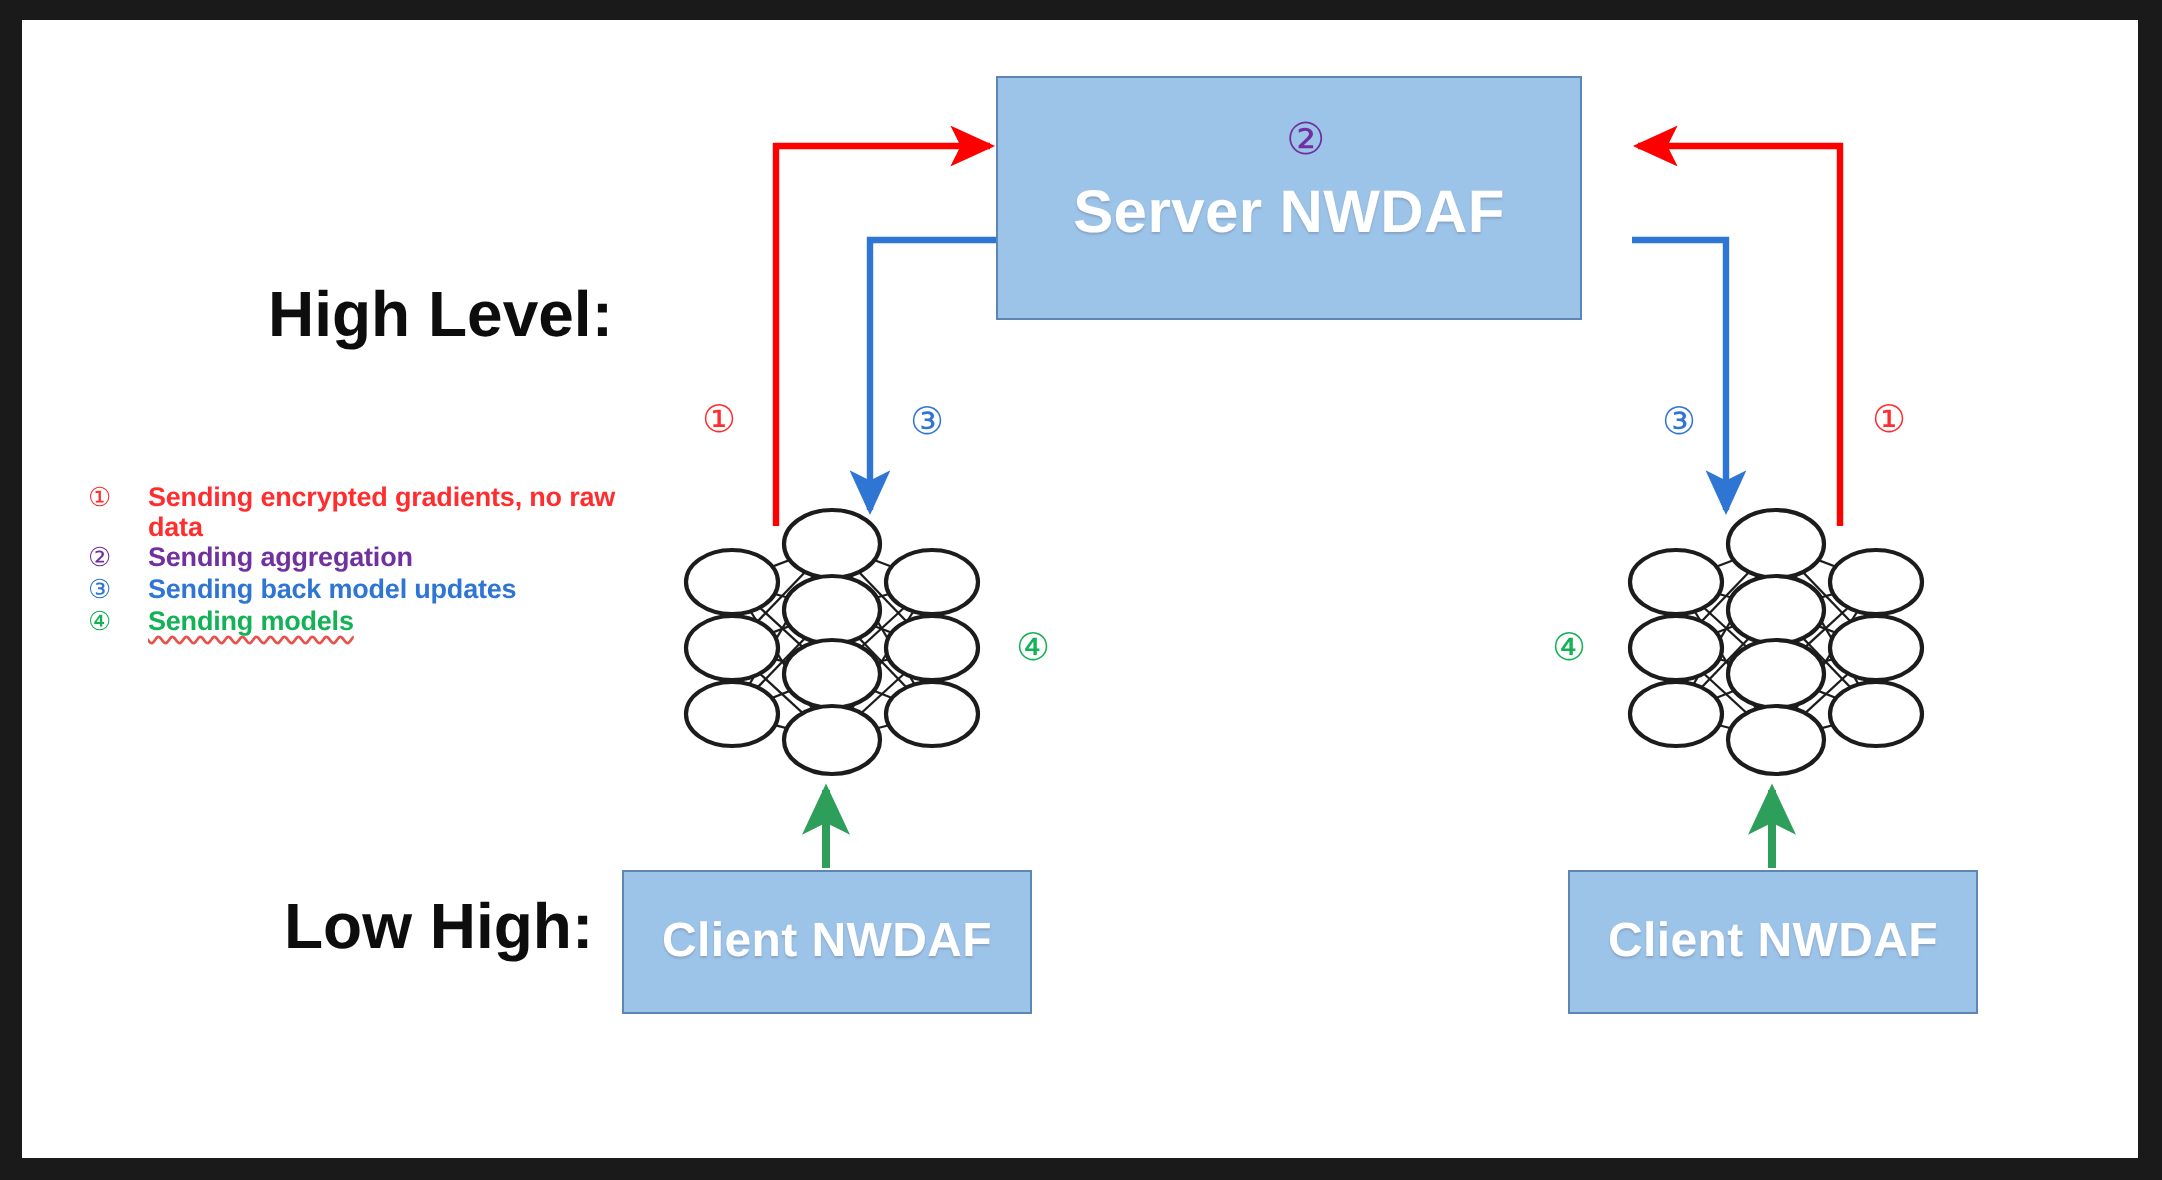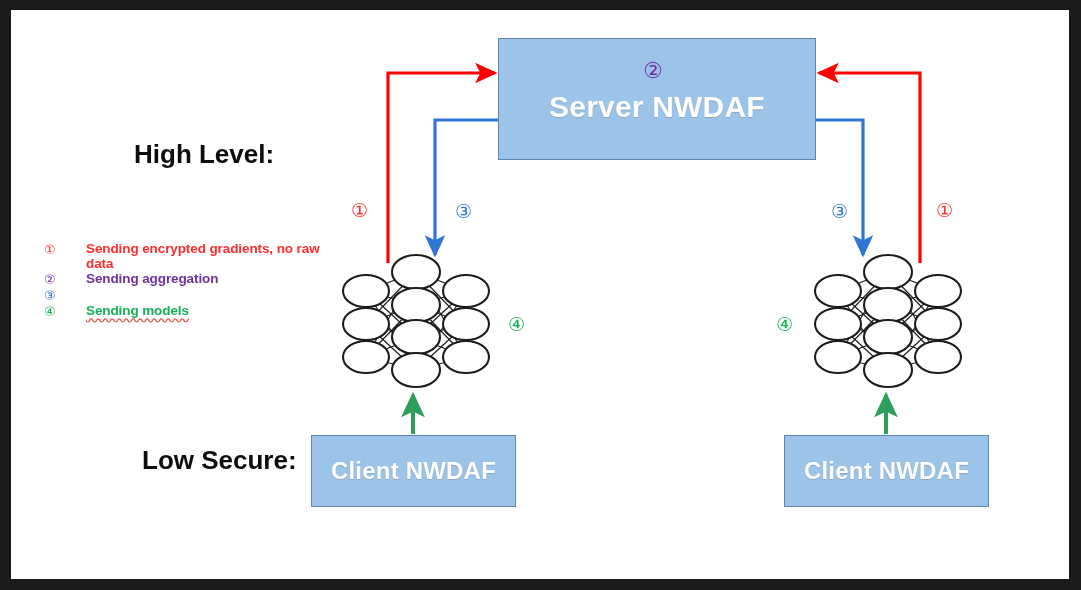--- a/index.html
+++ b/index.html
@@ -46,21 +46,21 @@
     align-items: center;
     justify-content: center;
     color: #ffffff;
     font-weight: bold;
     letter-spacing: 0.2px;
     text-shadow: 0 1px 1px rgba(120,140,170,0.55);
   }
   #server-box {
     left: 487px;
     top: 28px;
-    width: 318px;
+    width: 293px;
     height: 122px;
     font-size: 30px;
     padding-top: 16px;
   }
   #client-box-left {
     left: 300px;
     top: 425px;
     width: 205px;
     height: 72px;
     font-size: 24px;
@@ -69,21 +69,21 @@
     left: 773px;
     top: 425px;
     width: 205px;
     height: 72px;
     font-size: 24px;
   }
 
   
   .level-label {
     position: absolute;
-    font-size: 26px;
+    font-size: 32px;
     font-weight: bold;
     color: #0d0d0d;
     white-space: nowrap;
   }
   #high-level-label { left: 123px; top: 129px; }
   #low-level-label  { left: 131px; top: 435px; }
 
   
   .step-num {
     position: absolute;
@@ -124,21 +124,20 @@
     flex: 0 0 30px;
     text-align: left;
     font-size: 13px;
     font-family: "DejaVu Sans", sans-serif;
     padding-top: 1px;
   }
   .legend-text {
     font-size: 13.5px;
     font-weight: bold;
     letter-spacing: -0.1px;
-    margin-left: 12px;
   }
   .legend-text.misspelled {
     text-decoration: underline wavy #E8524A;
     text-decoration-skip-ink: none;
     text-underline-offset: 2px;
   }
 </style>
 </head>
 <body>
 
@@ -265,21 +264,21 @@
     <div class="step-num c-purple big" id="step-server">②</div>
 
     <div class="node-box" id="client-box-left">
       <span>Client NWDAF</span>
     </div>
     <div class="node-box" id="client-box-right">
       <span>Client NWDAF</span>
     </div>
 
     <div class="level-label" id="high-level-label">High Level:</div>
-    <div class="level-label" id="low-level-label">Low Secure:</div>
+    <div class="level-label" id="low-level-label">Low High:</div>
 
     <div class="step-num c-red" id="step-l1">①</div>
     <div class="step-num c-blue" id="step-l3">③</div>
     <div class="step-num c-blue" id="step-r3">③</div>
     <div class="step-num c-red" id="step-r1">①</div>
 
     <div class="step-num c-green" id="step-l4">④</div>
     <div class="step-num c-green" id="step-r4">④</div>
 
     <div id="legend">
@@ -289,20 +288,21 @@
         <span class="legend-text c-red">Sending encrypted gradients, no raw data</span>
       </div>
 
       <div class="legend-row">
         <span class="legend-mark c-purple">②</span>
         <span class="legend-text c-purple">Sending aggregation</span>
       </div>
 
       <div class="legend-row">
         <span class="legend-mark c-blue">③</span>
+        <span class="legend-text c-blue">Sending back model updates</span>
       </div>
 
       <div class="legend-row">
         <span class="legend-mark c-green">④</span>
         <span class="legend-text c-green misspelled">Sending models</span>
       </div>
 
     </div>
 
   </div>

